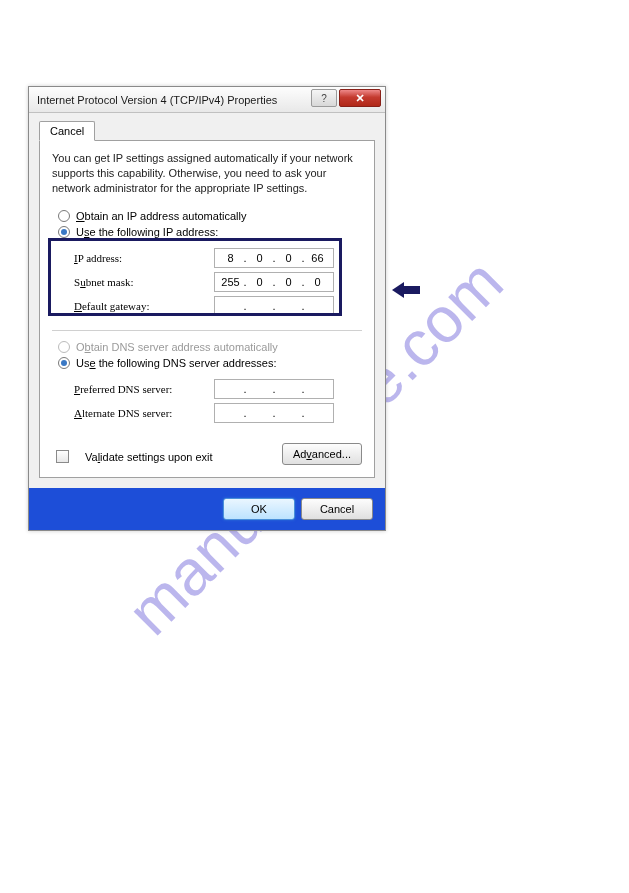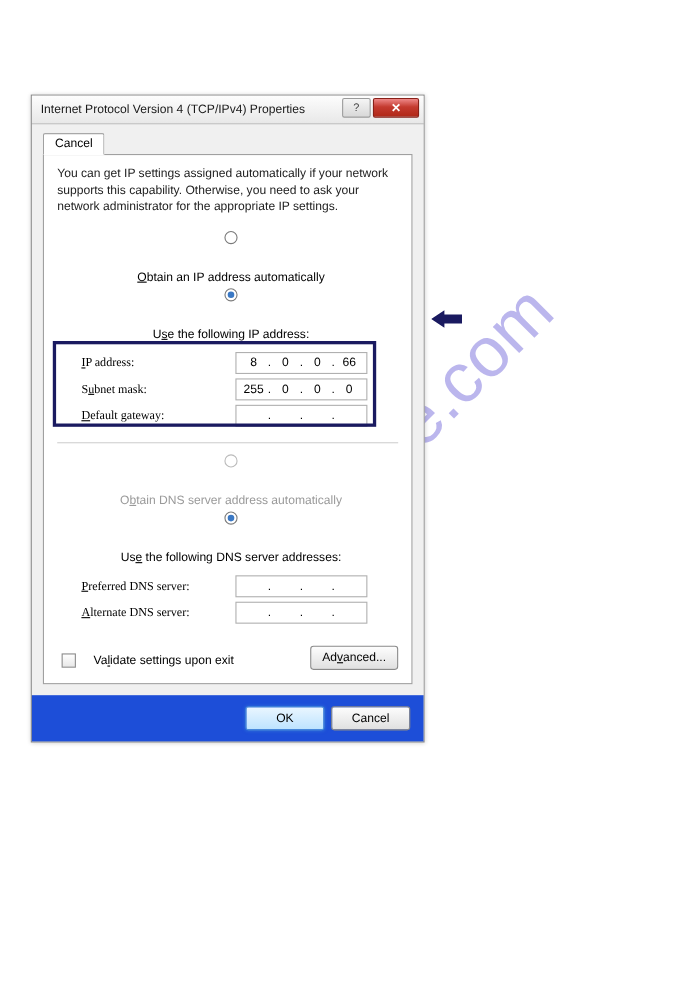--- a/index.html
+++ b/index.html
@@ -106,24 +106,23 @@
   }
   .intro {
     font-size: 11px;
     color: #222;
     line-height: 1.35;
     margin-bottom: 12px;
   }
   .radio-row {
     display: flex;
     align-items: center;
-    gap: 24px;
+    gap: 6px;
     padding: 2px 0 2px 6px;
     font-size: 11px;
-    flex-direction: column;
   }
   .radio {
     width: 12px;
     height: 12px;
     border: 1px solid #7a7a7a;
     border-radius: 50%;
     display: inline-flex;
     align-items: center;
     justify-content: center;
     background: #fff;

